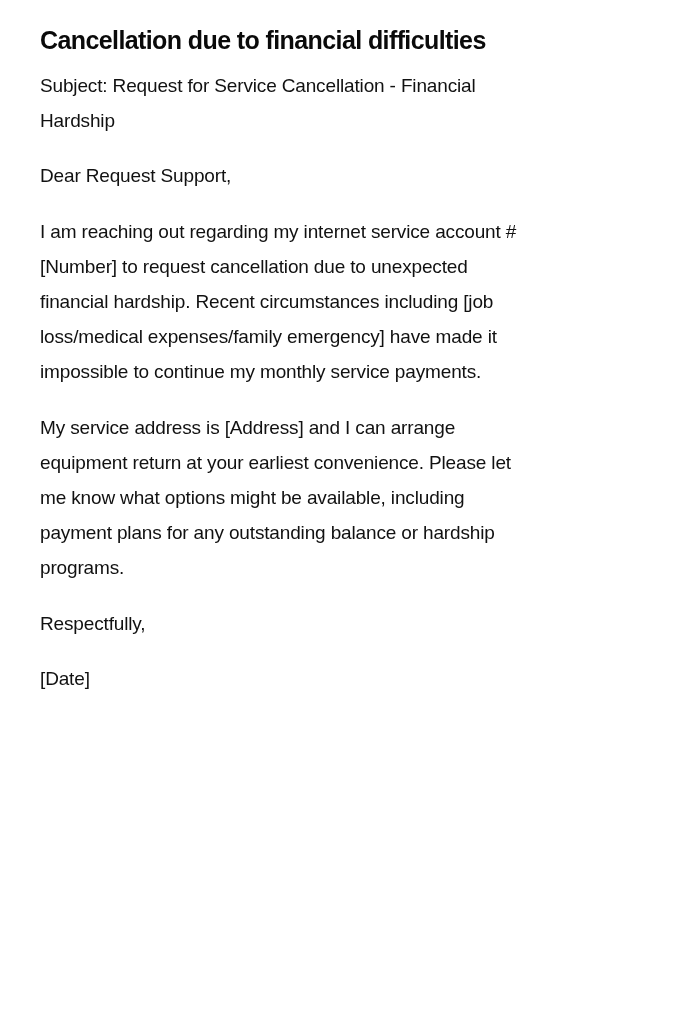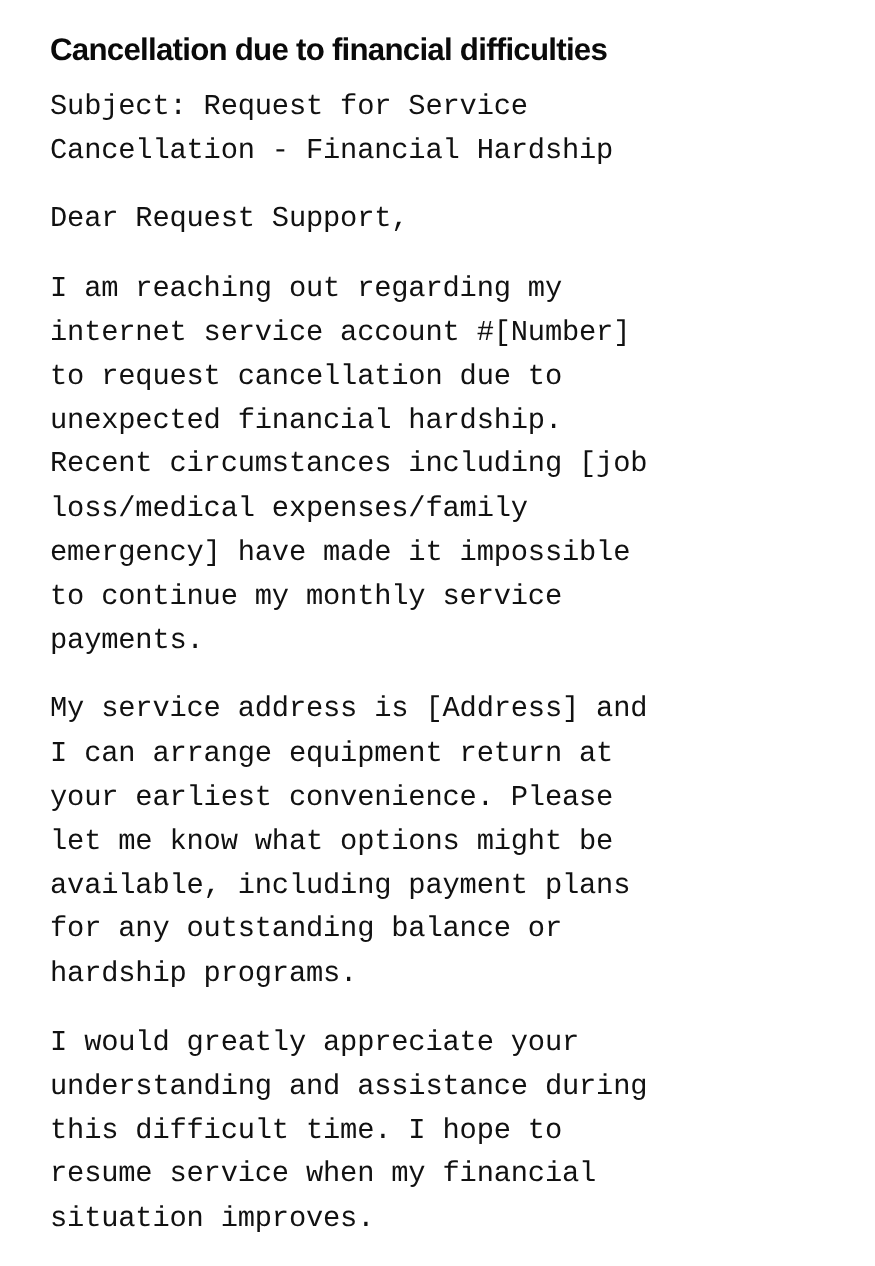--- a/index.html
+++ b/index.html
@@ -22,32 +22,31 @@
     .title {
       font-family: "Liberation Sans", sans-serif;
       font-weight: bold;
       font-size: 25px;
       letter-spacing: -0.6px;
       line-height: 36px;
       margin: 0 0 10px 0;
       color: #0a0a0a;
     }
     .para {
-      font-size: 23px;
+      font-size: 19px;
       line-height: 35.2px;
       margin: 0 0 20px 0;
       letter-spacing: -0.15px;
       color: #111111;
-      font-family: Liberation Mono, monospace;
     }
   </style>
 </head>
 <body>
 
 <div class="page">
   <h1 class="title">Cancellation due to financial difficulties</h1>
   <p class="para">Subject: Request for Service Cancellation - Financial Hardship</p>
   <p class="para">Dear Request Support,</p>
   <p class="para">I am reaching out regarding my internet service account #[Number] to request cancellation due to unexpected financial hardship. Recent circumstances including [job loss/medical expenses/family emergency] have made it impossible to continue my monthly service payments.</p>
   <p class="para">My service address is [Address] and I can arrange equipment return at your earliest convenience. Please let me know what options might be available, including payment plans for any outstanding balance or hardship programs.</p>
-  <p class="para">I would greatly appreciate your understanding and assistance during this difficult time. I hope to resume service when my financial situation improves.</p>
   <p class="para">Respectfully,</p>
+  <p class="para">[Date]</p>
 </div>
 
 </body></html>

